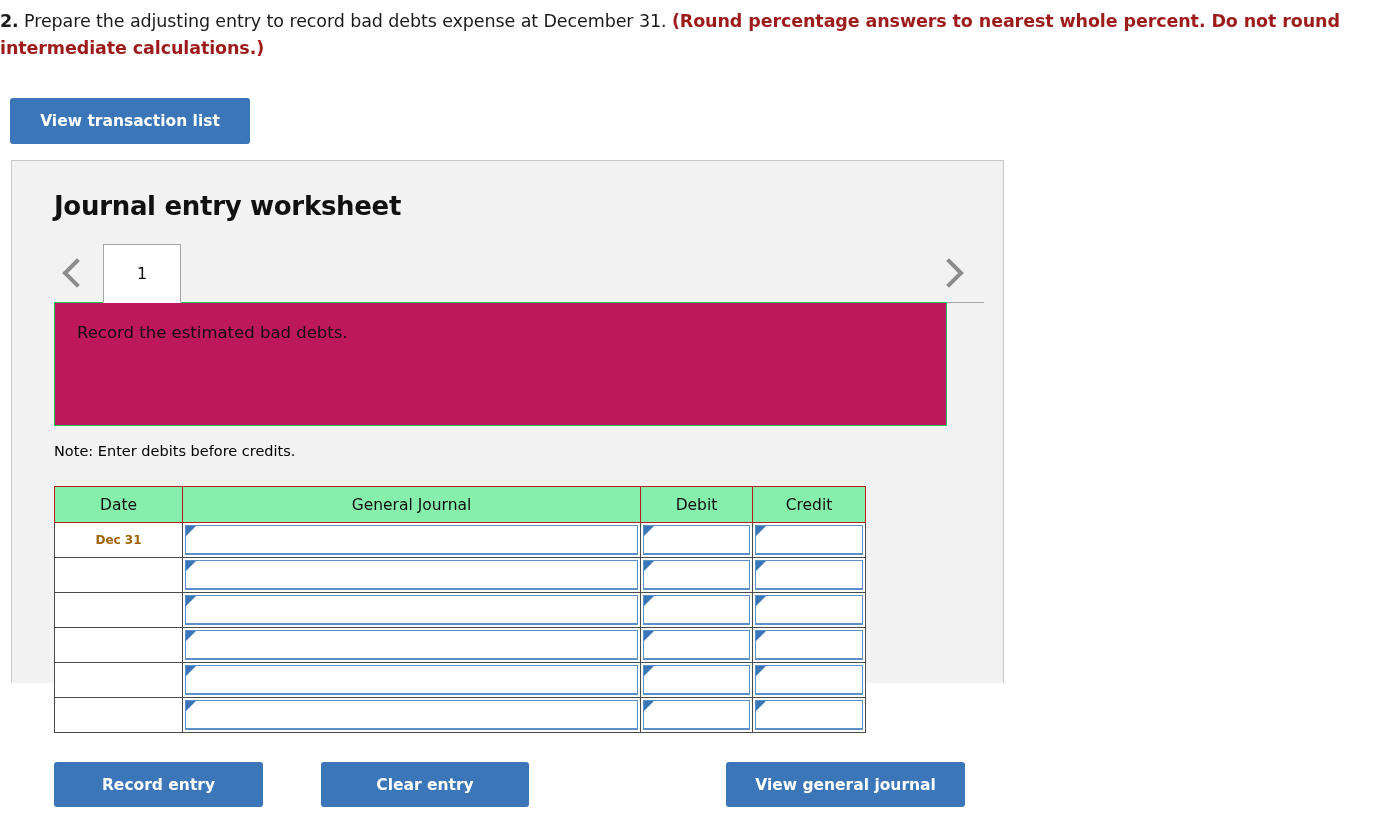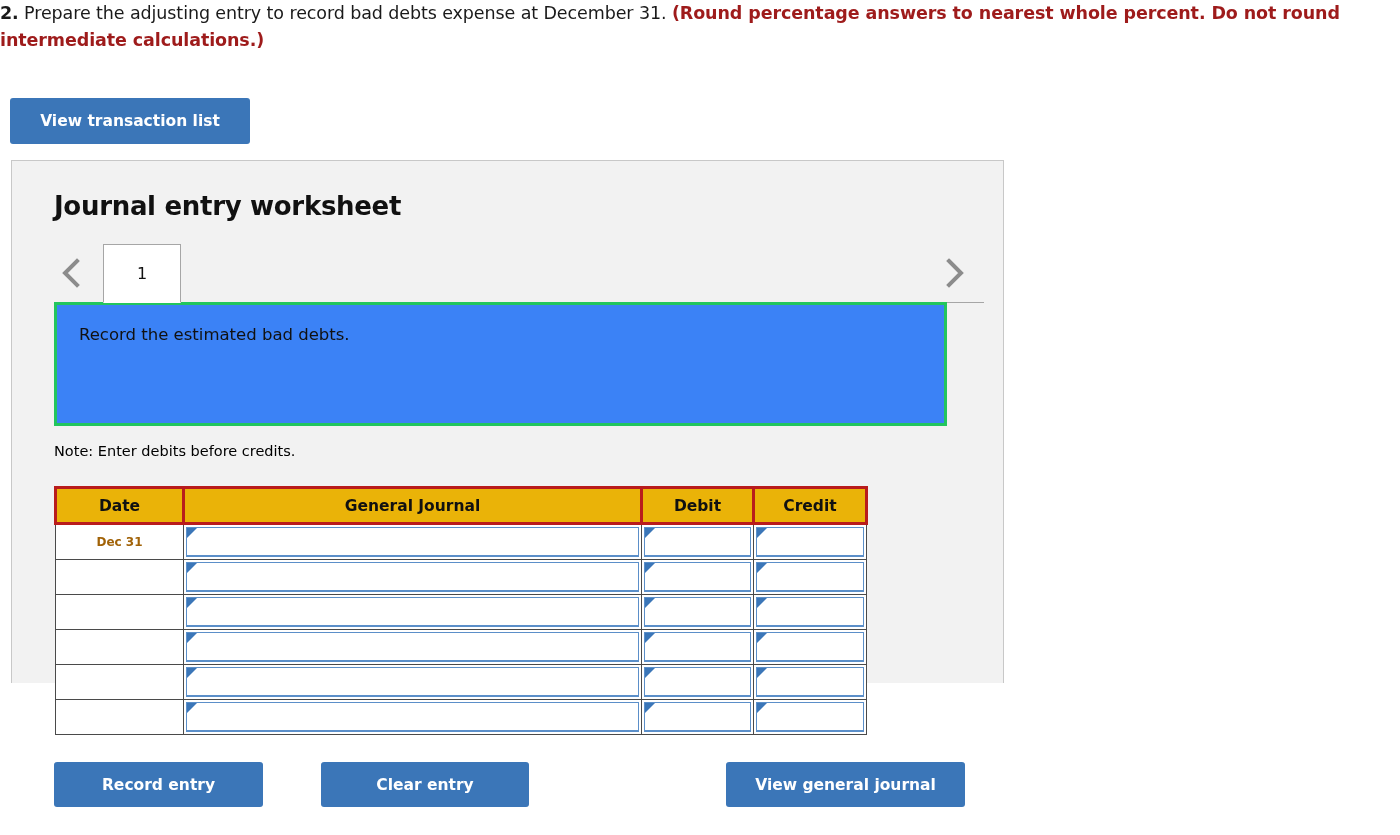--- a/index.html
+++ b/index.html
@@ -7,21 +7,21 @@
     margin: 0; padding: 0;
     width: 1400px; height: 835px;
     background: #ffffff;
     font-family: "DejaVu Sans", sans-serif;
     overflow: hidden;
   }
 
   
   .question {
     position: absolute;
-    left: 0px; top: 0px;
+    left: 0px; top: 8px;
     width: 1400px;
     font-size: 17.5px;
     line-height: 27px;
     color: #1a1a1a;
     letter-spacing: -0.1px;
   }
   .q-num { font-weight: bold; }
   .q-red { color: #9e1b1b; font-weight: bold; }
 
   
@@ -100,22 +100,22 @@
     left: 0px; top: 58px;
     width: 930px; height: 1px;
     background: #a6a6a6;
   }
 
   
   .desc-box {
     position: absolute;
     left: 42px; top: 141px;
     width: 893px; height: 124px;
-    background: #3b82f6;
-    border: 3px solid #22c55e;
+    background: #be185d;
+    border: 1px solid #22c55e;
   }
   .desc-text {
     position: absolute;
     left: 22px; top: 20px;
     font-size: 16.5px;
     color: #111111;
   }
 
   .note {
     position: absolute;
@@ -125,24 +125,24 @@
   }
 
   
   .jtable {
     position: absolute;
     left: 42px; top: 325px;
     border-collapse: collapse;
     table-layout: fixed;
   }
   .jtable th {
-    background: #eab308;
-    border: 3px solid #b91c1c;
-    font-size: 15.5px;
-    font-weight: bold;
+    background: #86efac;
+    border: 1px solid #b91c1c;
+    font-size: 15.5px;
+    font-weight: normal;
     color: #111111;
     height: 36px;
     padding: 0;
   }
   .jtable td {
     border: 1px solid #4a4a4a;
     background: #ffffff;
     padding: 0;
     height: 35px;
     vertical-align: middle;

